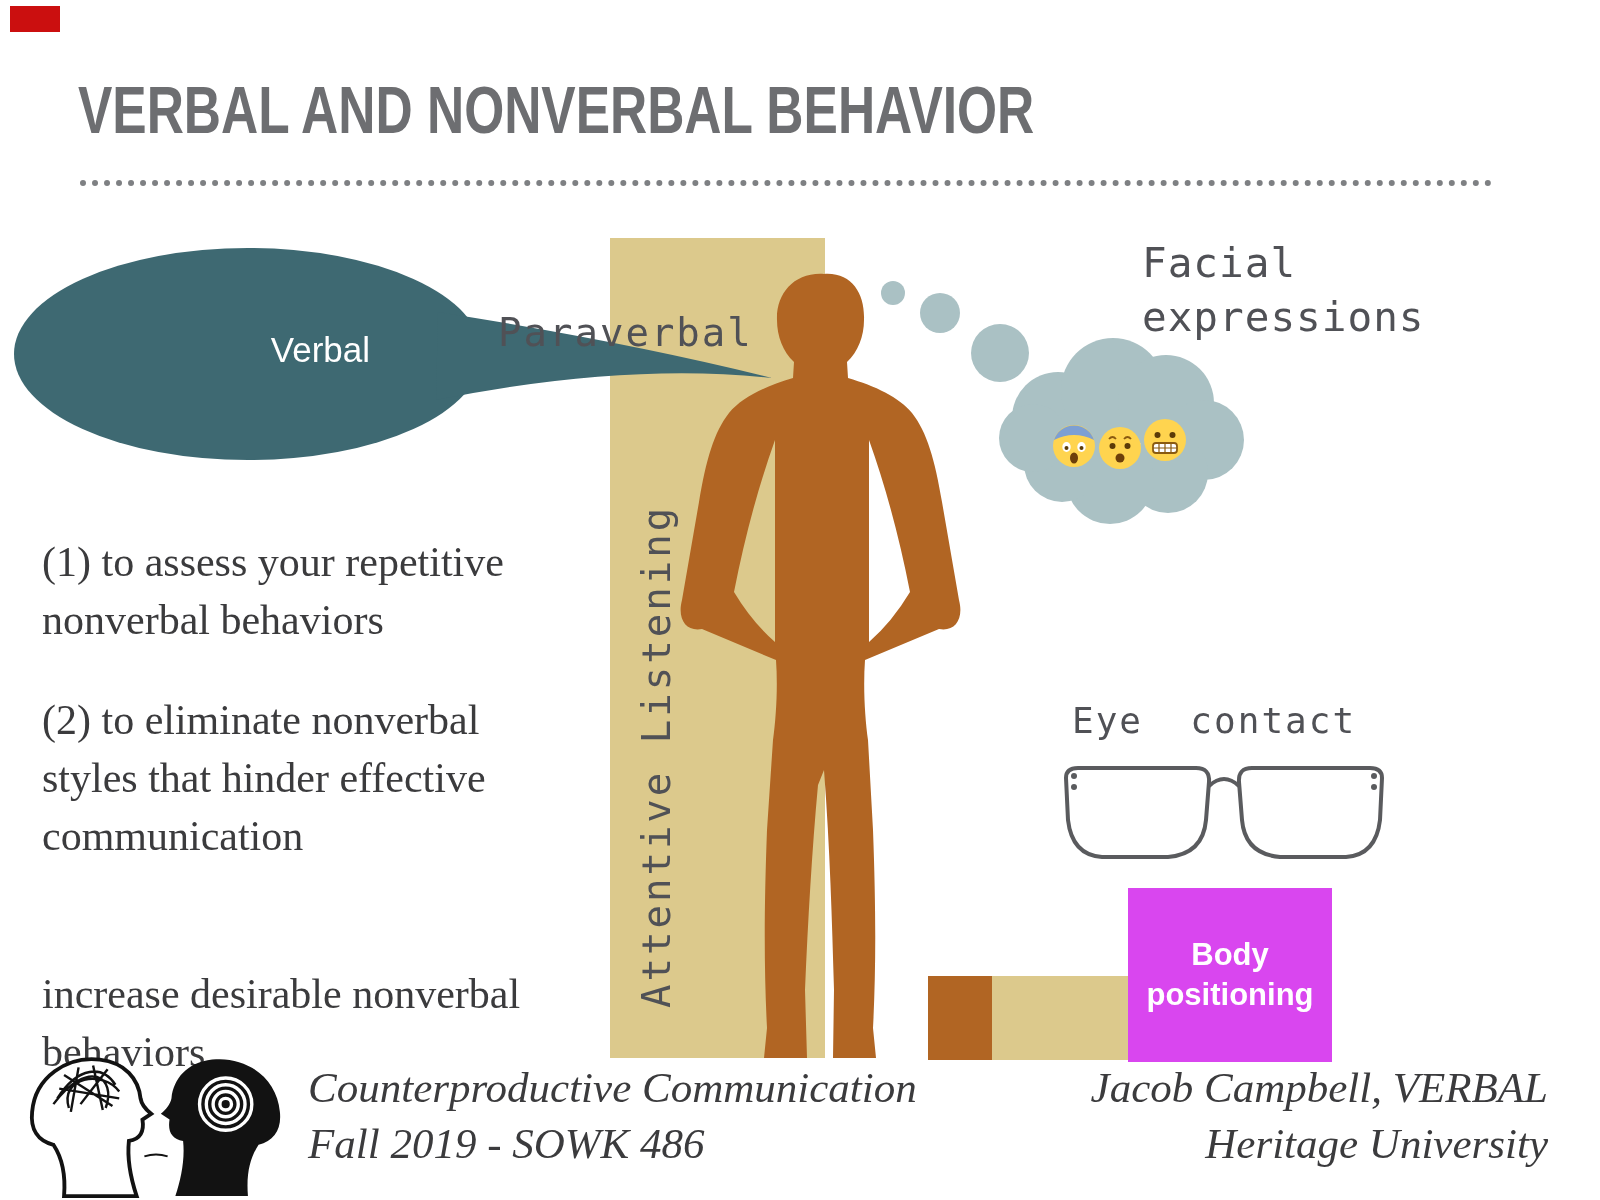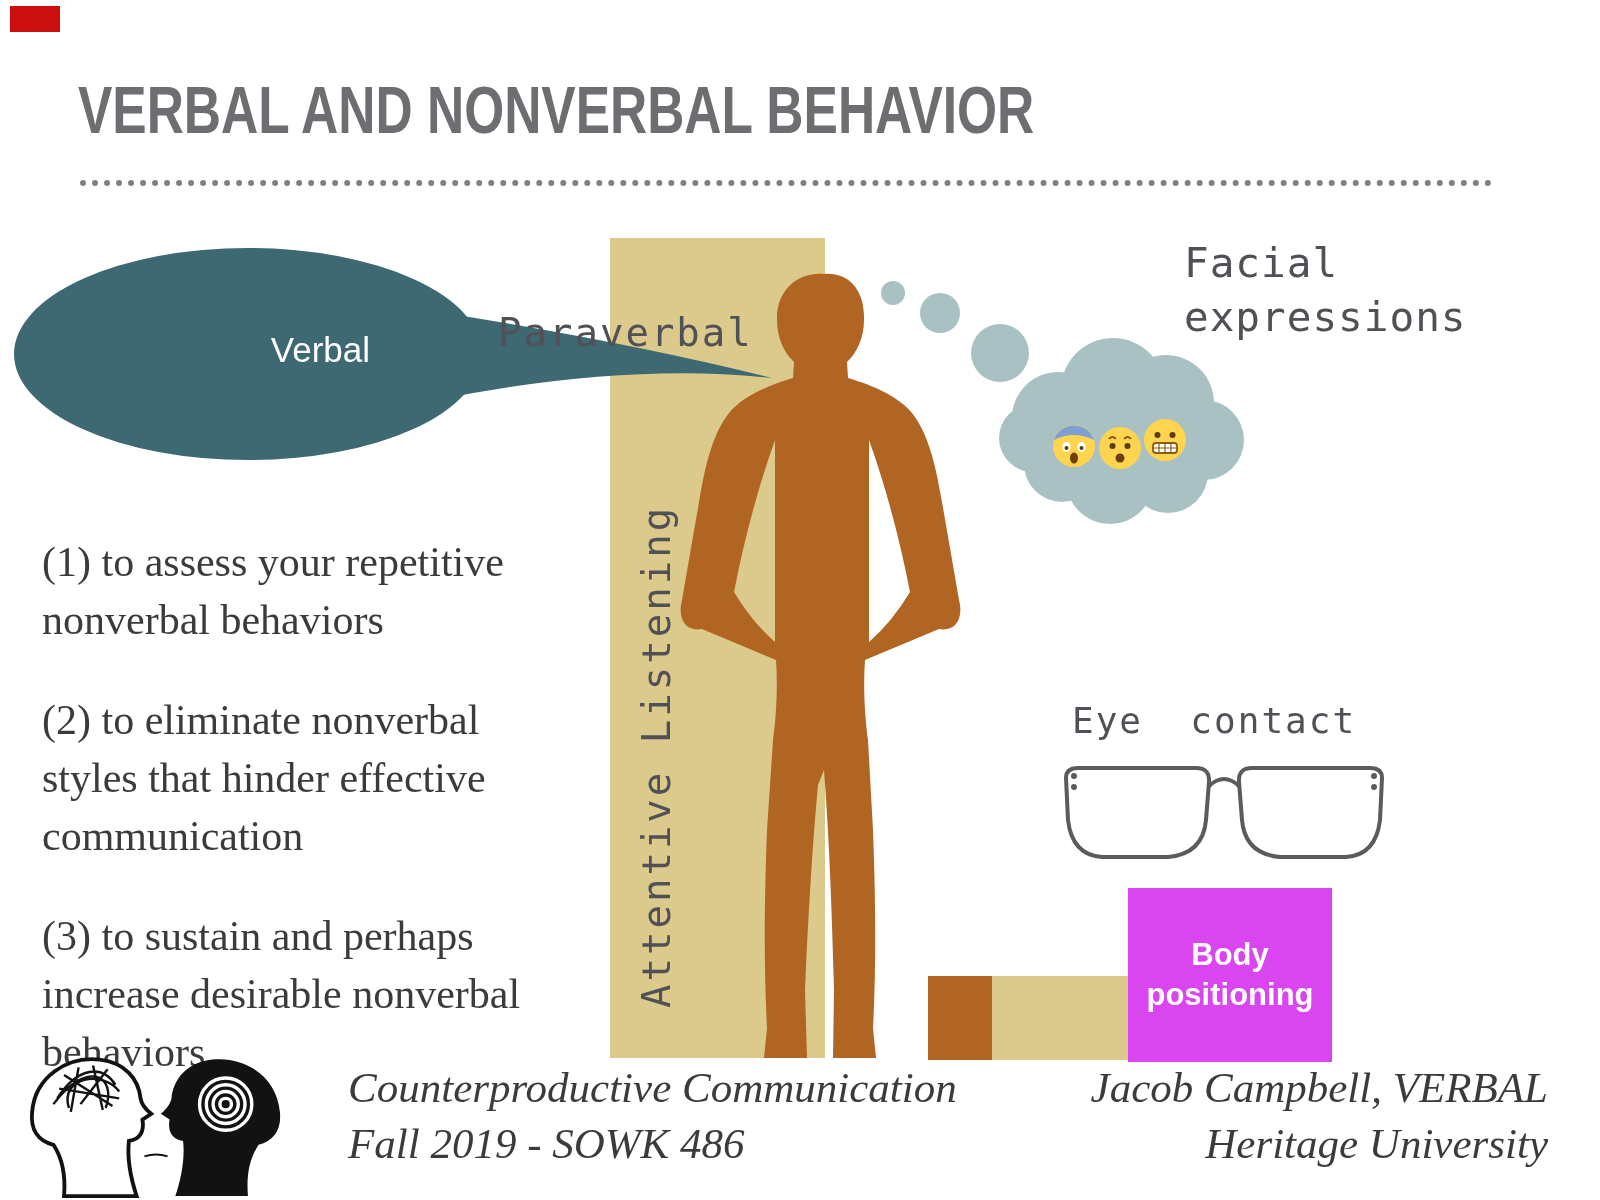--- a/index.html
+++ b/index.html
@@ -20,21 +20,21 @@
     transform:scaleX(0.78); transform-origin:left top;
     font-family:"Liberation Sans", sans-serif;
   }
   .dotted-rule {
     left:80px; top:180px; width:1412px; height:0;
     border-top:6px dotted #7e8083;
   }
 
   .mono { font-family:"DejaVu Sans Mono", monospace; color:#505156; }
   .label-paraverbal { left:498px; top:310px; font-size:39px; letter-spacing:2px; }
-  .label-facial { left:1184px; top:236px; font-size:41px; line-height:1.32; letter-spacing:1px; }
+  .label-facial { left:1142px; top:236px; font-size:41px; line-height:1.32; letter-spacing:1px; }
   .label-eye { left:1072px; top:700px; font-size:36px; white-space:pre; letter-spacing:2px; }
   .label-attentive {
     left:634px; top:1008px; font-size:39px; letter-spacing:3px;
     transform:rotate(-90deg); transform-origin:0 0; white-space:nowrap;
   }
 
   .tan-band { left:610px; top:238px; width:215px; height:820px; background:#dcc98c; }
 
   .bubble-svg { left:8px; top:242px; width:772px; height:228px; }
   .verbal-label {
@@ -65,21 +65,21 @@
   .olive-box .txt {
     width:196px; text-align:center; color:#ffffff;
     font-size:31px; font-weight:600; line-height:1.3;
     font-family:"Liberation Sans", sans-serif;
   }
 
   .footer {
     font-family:"Liberation Serif", serif; font-style:italic;
     font-size:43px; color:#3b3b3d; line-height:1.3;
   }
-  .footer-course { left:308px; top:1060px;margin-left:40px; }
+  .footer-course { left:308px; top:1060px; }
   .footer-author { right:52px; top:1060px; text-align:right; }
 </style>
 </head>
 <body>
 
 <div class="slide">
 
   <div class="abs red-mark"></div>
 
   <div class="abs title">VERBAL AND NONVERBAL BEHAVIOR</div>
@@ -163,21 +163,21 @@
     <p>
       <span>(1) to assess your repetitive</span><br>
       <span>nonverbal behaviors</span>
     </p>
     <p>
       <span>(2) to eliminate nonverbal</span><br>
       <span>styles that hinder effective</span><br>
       <span>communication</span>
     </p>
     <p>
-      <span>(3) to sustain and perhaps</span><br>
+      <br>
       <span>increase desirable nonverbal</span><br>
       <span>behaviors</span>
     </p>
   </div>
 
   <div class="abs mono label-eye">Eye  contact</div>
 
   <svg class="abs glasses-svg" viewBox="0 0 336 104">
     <g stroke="#5a5b5e" stroke-width="4" fill="none">
       <path d="M10,16 Q10,6 22,6 L140,6 Q154,6 153,20 L150,58 Q147,92 112,95 L46,95 Q16,93 12,58 Z"></path>

